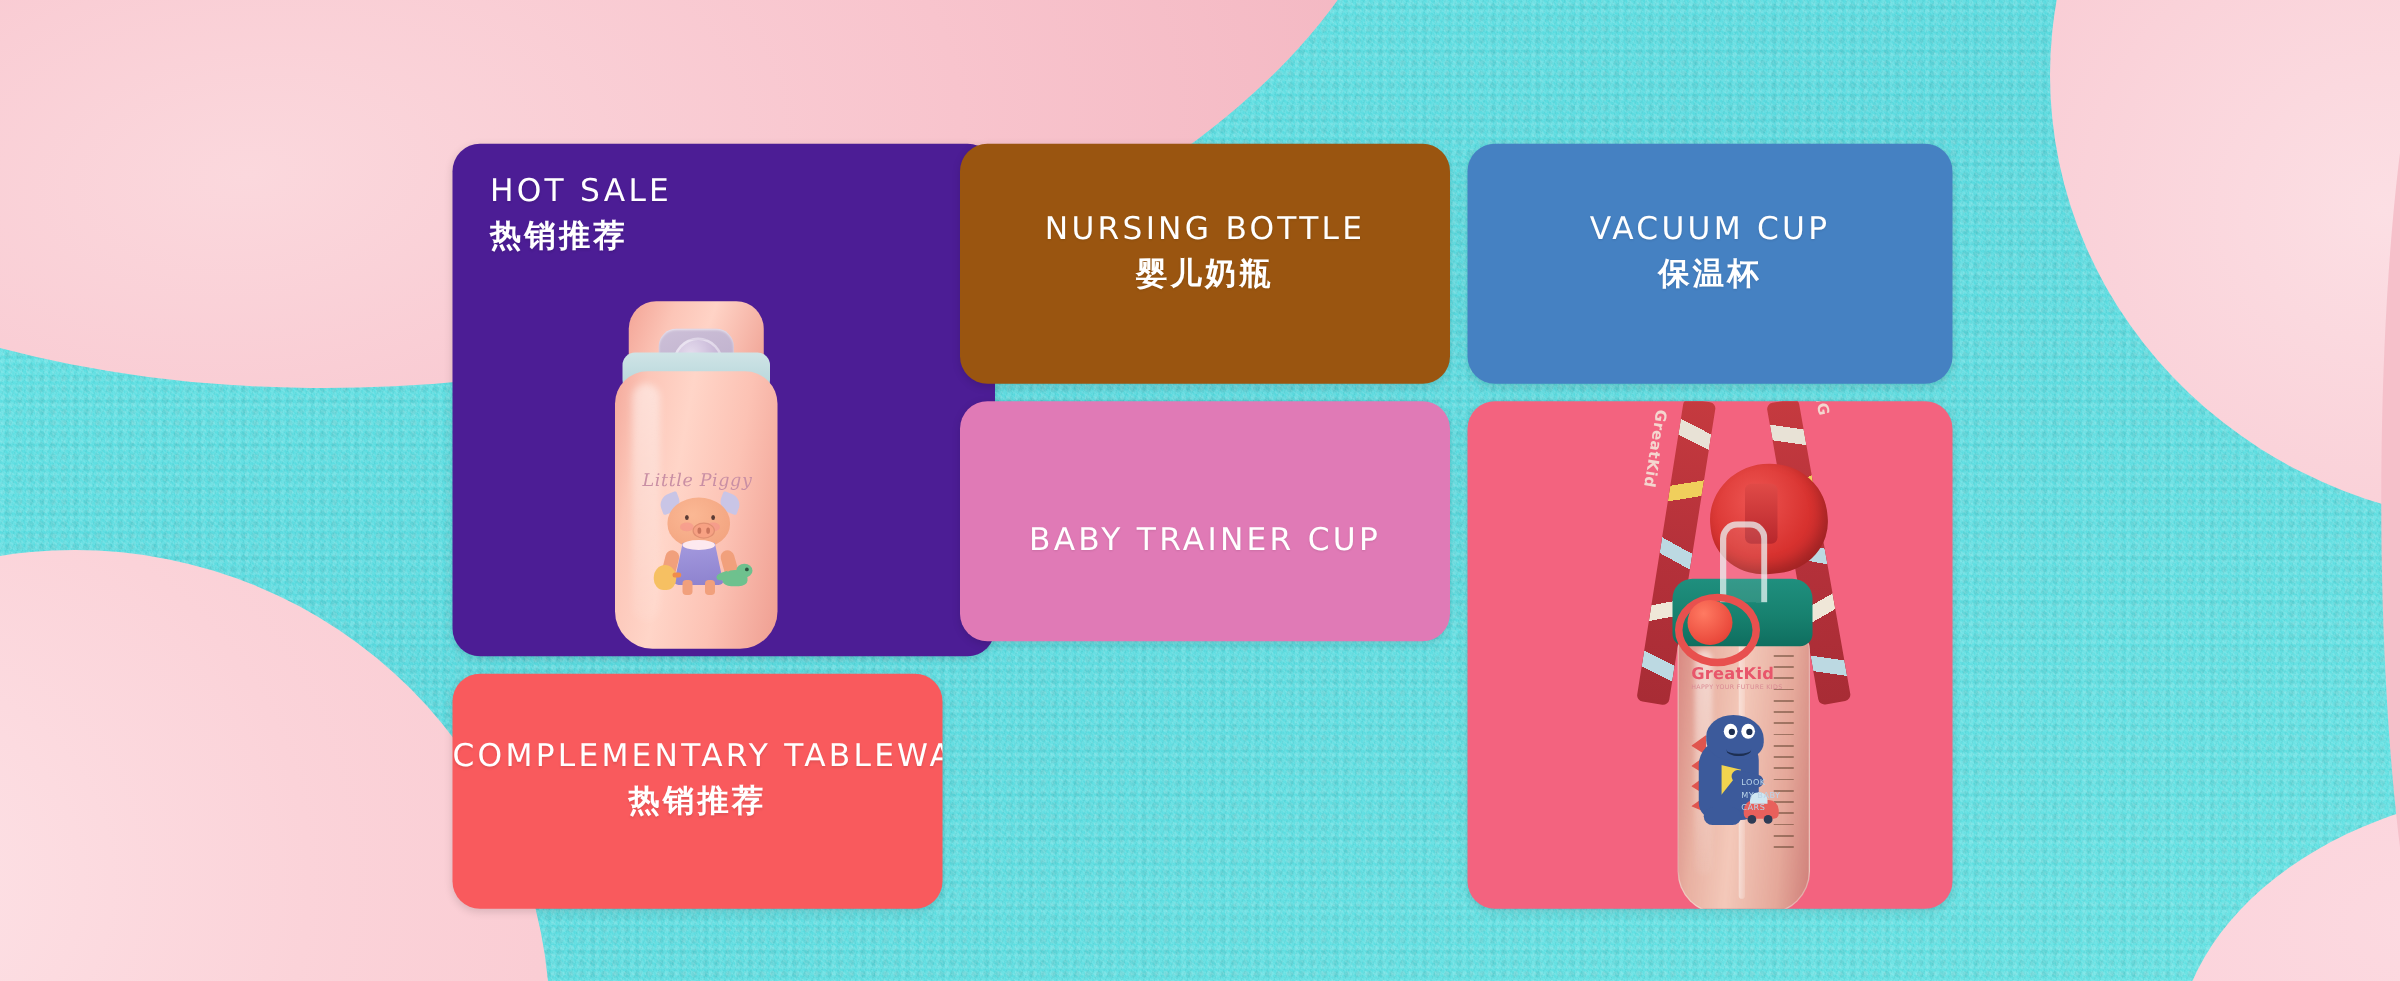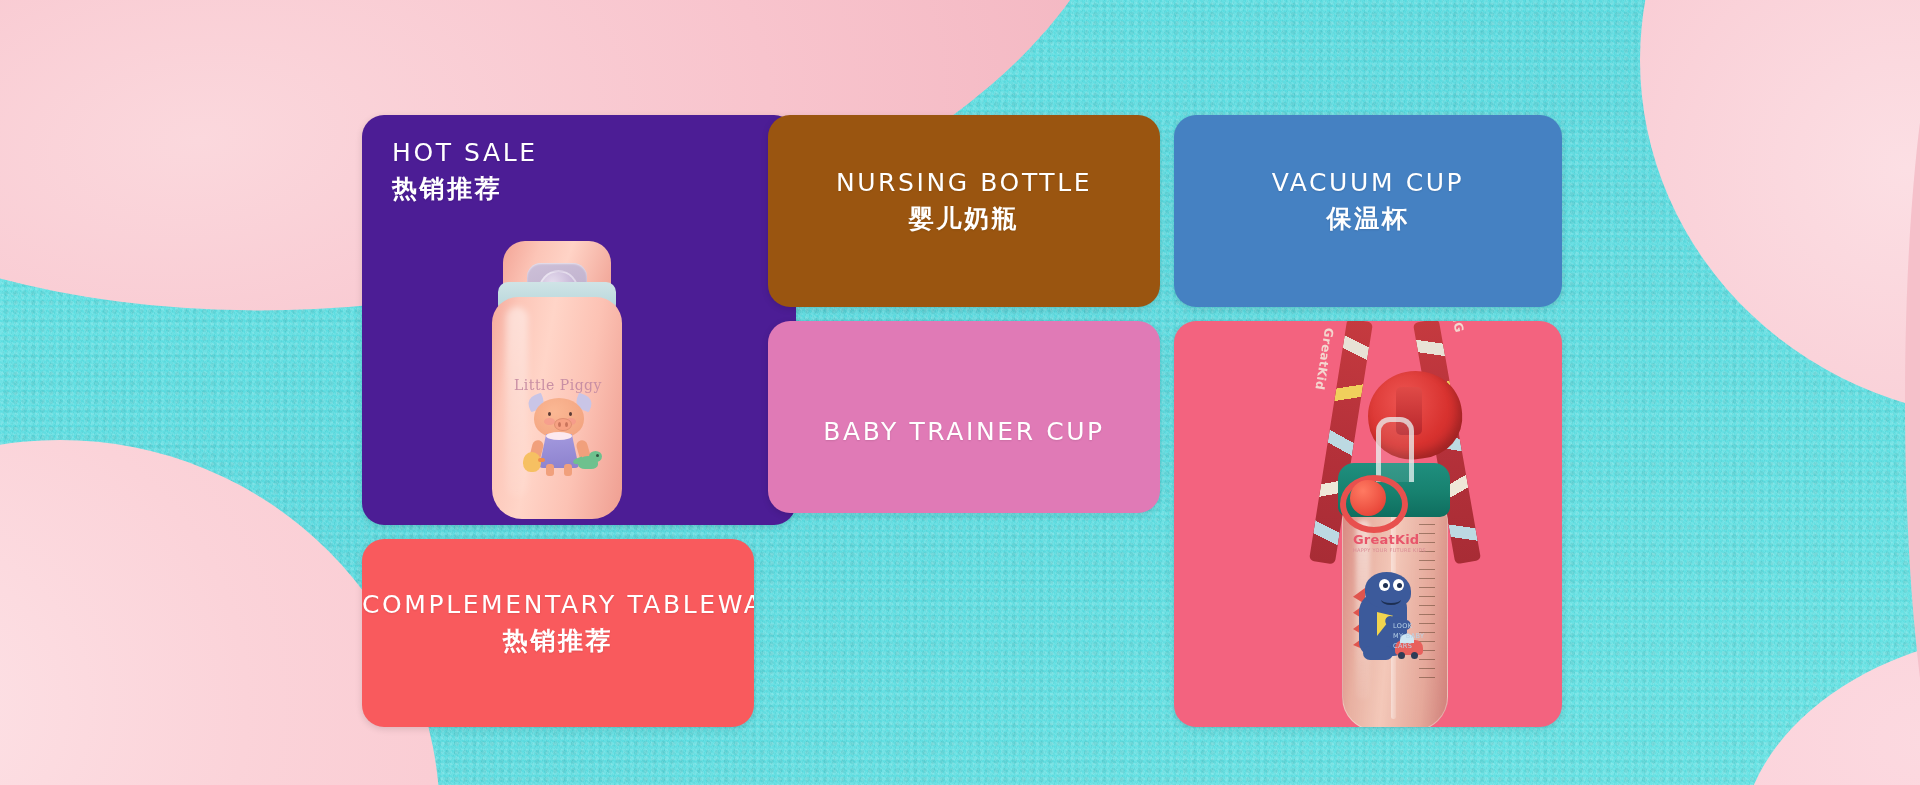--- a/index.html
+++ b/index.html
@@ -204,20 +204,21 @@
     background: radial-gradient(ellipse at 34% 30%, #e6ddee, #c3b2d4 70%, #a996bd);
     border-radius: 50%;
     border: 2px solid rgba(255,255,255,.45);
   }
   .pb-brand {
     position: absolute;
     left: 0; top: 142px;
     width: 144px;
     text-align: center;
     font-family: "DejaVu Serif", serif;
+    font-style: italic;
     font-size: 14px;
     color: #c98fa4;
     letter-spacing: .5px;
     z-index: 4;
   }
   
   .pig { position:absolute; left:40px; top:163px; width:66px; height:78px; z-index:4; }
   .pig-head {
     position:absolute; left:8px; top:0; width:50px; height:40px;
     background: radial-gradient(ellipse at 40% 35%, #fbb894, #f1a07c);

